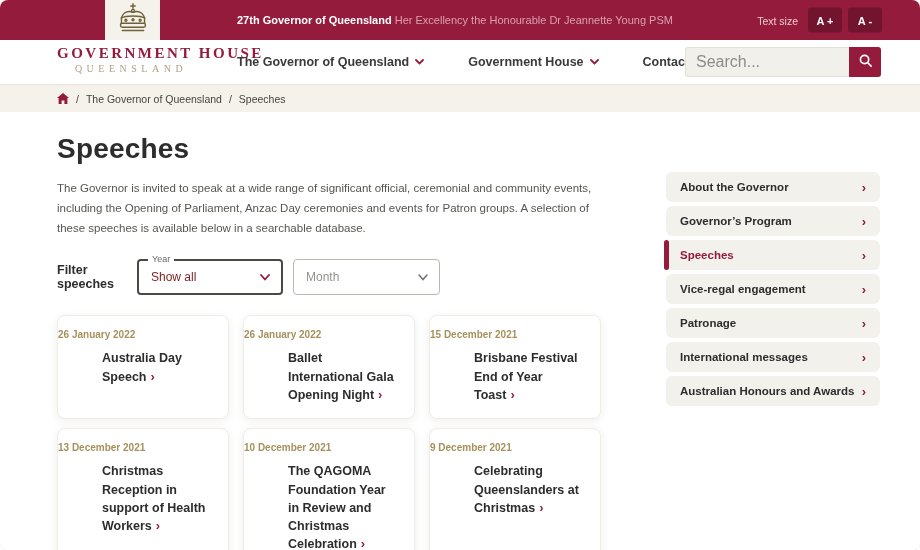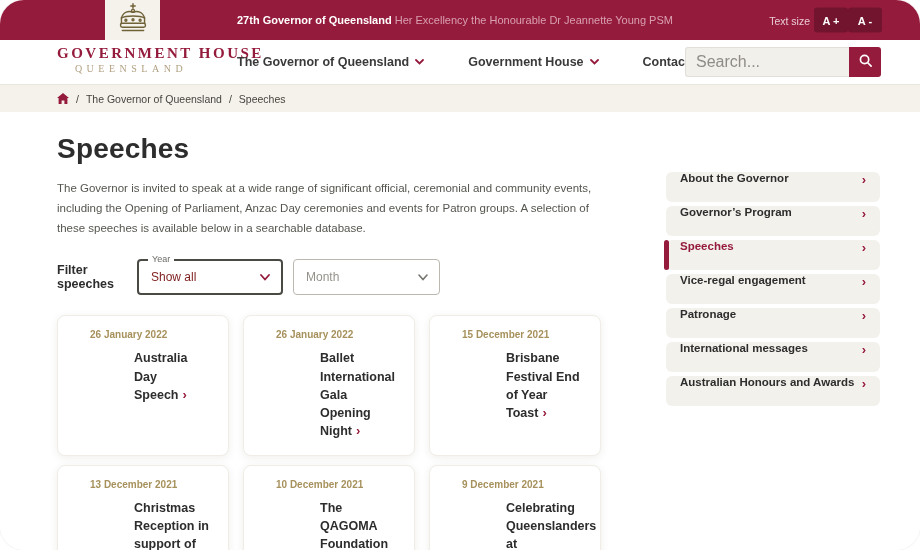--- a/index.html
+++ b/index.html
@@ -1,33 +1,33 @@
 <!DOCTYPE html>
 <html><head>
 <meta charset="utf-8">
 <style>
   * { margin:0; padding:0; box-sizing:border-box; }
   html,body { background:#ffffff; font-family:"Liberation Sans", sans-serif; }
   .page {
     position:relative; width:920px; height:550px; background:#ffffff;
-    border-radius:24px; overflow:hidden; box-shadow:0 0 0 1px rgba(0,0,0,0.04);
+    border-radius:8px; overflow:hidden; box-shadow:0 0 0 1px rgba(0,0,0,0.04);
   }
 
   
   .topbar { position:relative; height:40px; background:var(--maroon,#951B3C); }
   .crown-box {
     position:absolute; left:105px; top:0; width:55px; height:40px;
     background:#F5F2EB; display:flex; align-items:center; justify-content:center;
   }
   .gov-line {
     position:absolute; left:237px; top:50%; transform:translateY(-50%);
     font-size:11px; color:#D9A0B0; white-space:nowrap;
   }
   .gov-line b { color:#ffffff; font-weight:700; }
-  .textsize { position:absolute; right:38px; top:50%; transform:translateY(-50%); display:flex; align-items:center; }
+  .textsize { position:absolute; right:38px; top:50%; transform:translateY(-50%); display:flex; align-items:center; gap:6px; }
   .textsize-label { font-size:10.5px; color:#E9CBD4; margin-right:4px; }
   .ts-btn {
     width:34px; height:25px; background:#72142E; border:none; border-radius:3px;
     color:#ffffff; font-size:11px; font-weight:700; cursor:pointer;
     font-family:"Liberation Sans", sans-serif;
   }
 
   
   .navbar { position:relative; height:44px; background:#ffffff; }
   .logo { position:absolute; left:57px; top:5px; width:148px; text-align:center; cursor:pointer; }
@@ -87,30 +87,30 @@
     position:absolute; top:-7px; left:9px; background:#ffffff; padding:0 4px;
     font-size:9px; color:#6B6B66;
   }
   .select-value { font-size:12px; color:#7f1d1d; }
   .select-placeholder { font-size:12px; color:#94928B; }
 
   
   .cards { margin-top:20px; display:grid; grid-template-columns:repeat(3,172px); column-gap:14px; row-gap:9px; }
   .card {
     background:#ffffff; border:1px solid #F0EDE7; border-radius:8px;
-    box-shadow:0 2px 8px rgba(60,50,30,0.08); padding:13px 15px 14px 32px; min-height:86px; cursor:pointer;
+    box-shadow:0 2px 8px rgba(60,50,30,0.08); padding:13px 15px 14px 0; min-height:86px; cursor:pointer;
   }
   .card-date { font-size:10px; font-weight:600; color:#A6915C; }
   .card-title { margin-top:9px; font-size:12.5px; font-weight:700; color:#2D2D2D; line-height:1.45;margin-left:44px; }
   .chev-right { color:var(--maroon,#951B3C); font-weight:700; margin-left:4px; font-size:13px; }
 
   
   .side-item {
     position:relative; height:30px; background:#F3F1EC; border-radius:6px; margin-bottom:4px;
-    display:flex; align-items:flex-start; justify-content:space-between; padding:0 14px;
+    display:flex; align-items:center; justify-content:space-between; padding:0 14px;
     font-size:11.5px; font-weight:700; color:#2D2D2D; cursor:pointer;
   }
   .side-item .chev-right { font-size:13px; margin-left:0; }
   .side-item.active { color:var(--maroon,#951B3C); }
   .side-item.active::before {
     content:""; position:absolute; left:-2px; top:0; bottom:0; width:5px;
     background:var(--maroon,#951B3C); border-radius:3px;
   }
 </style>
 </head>

